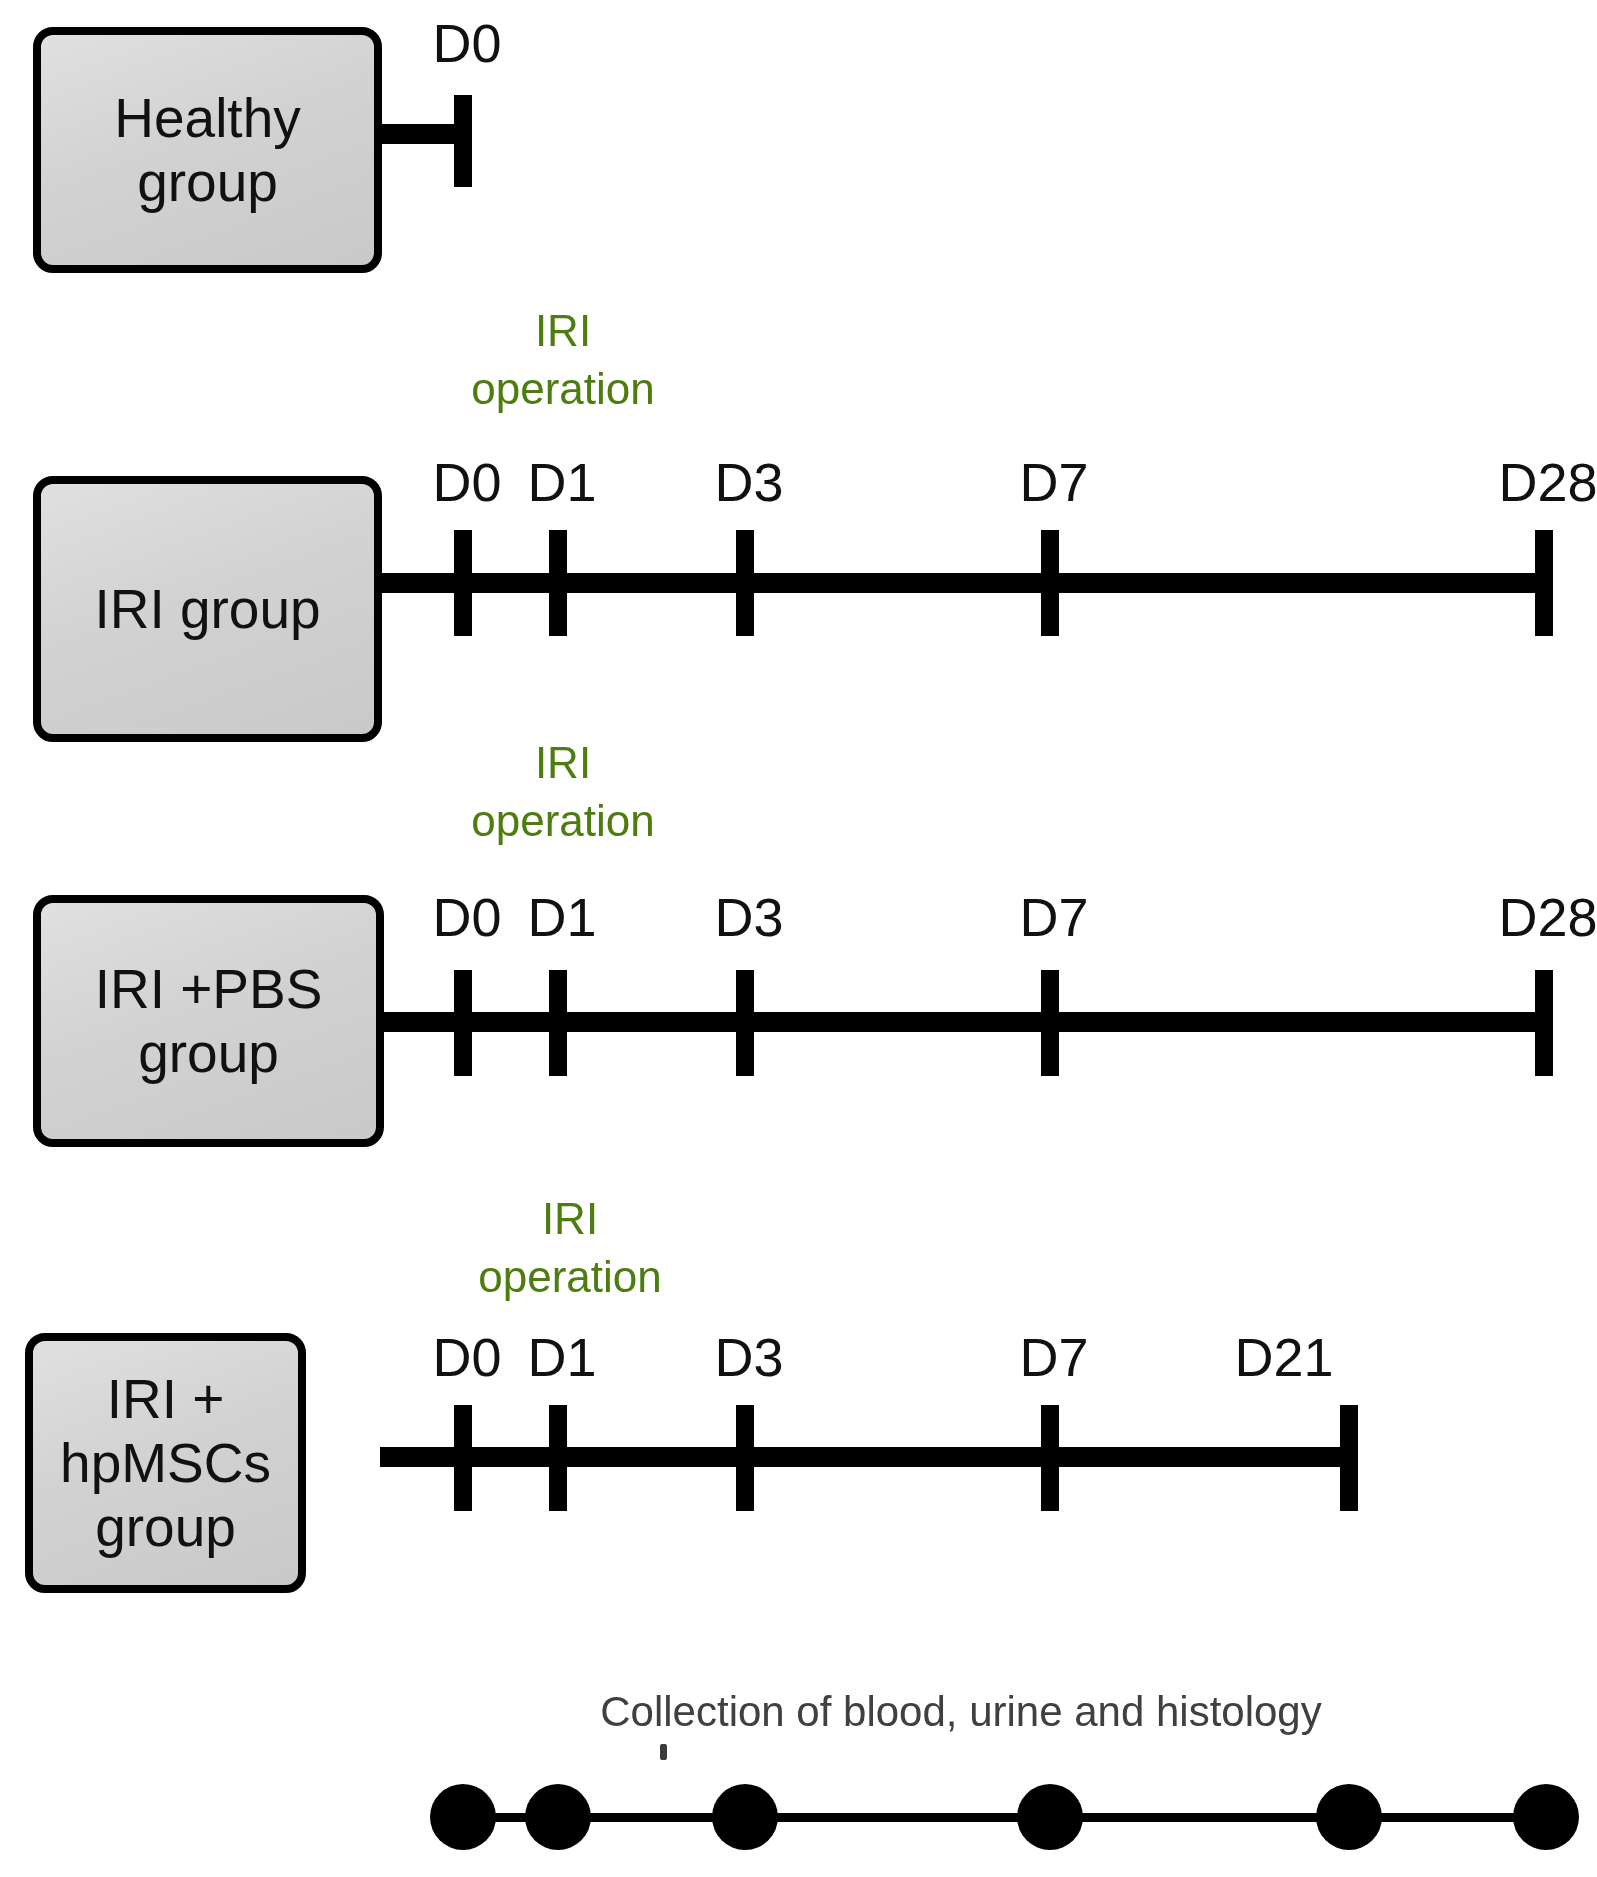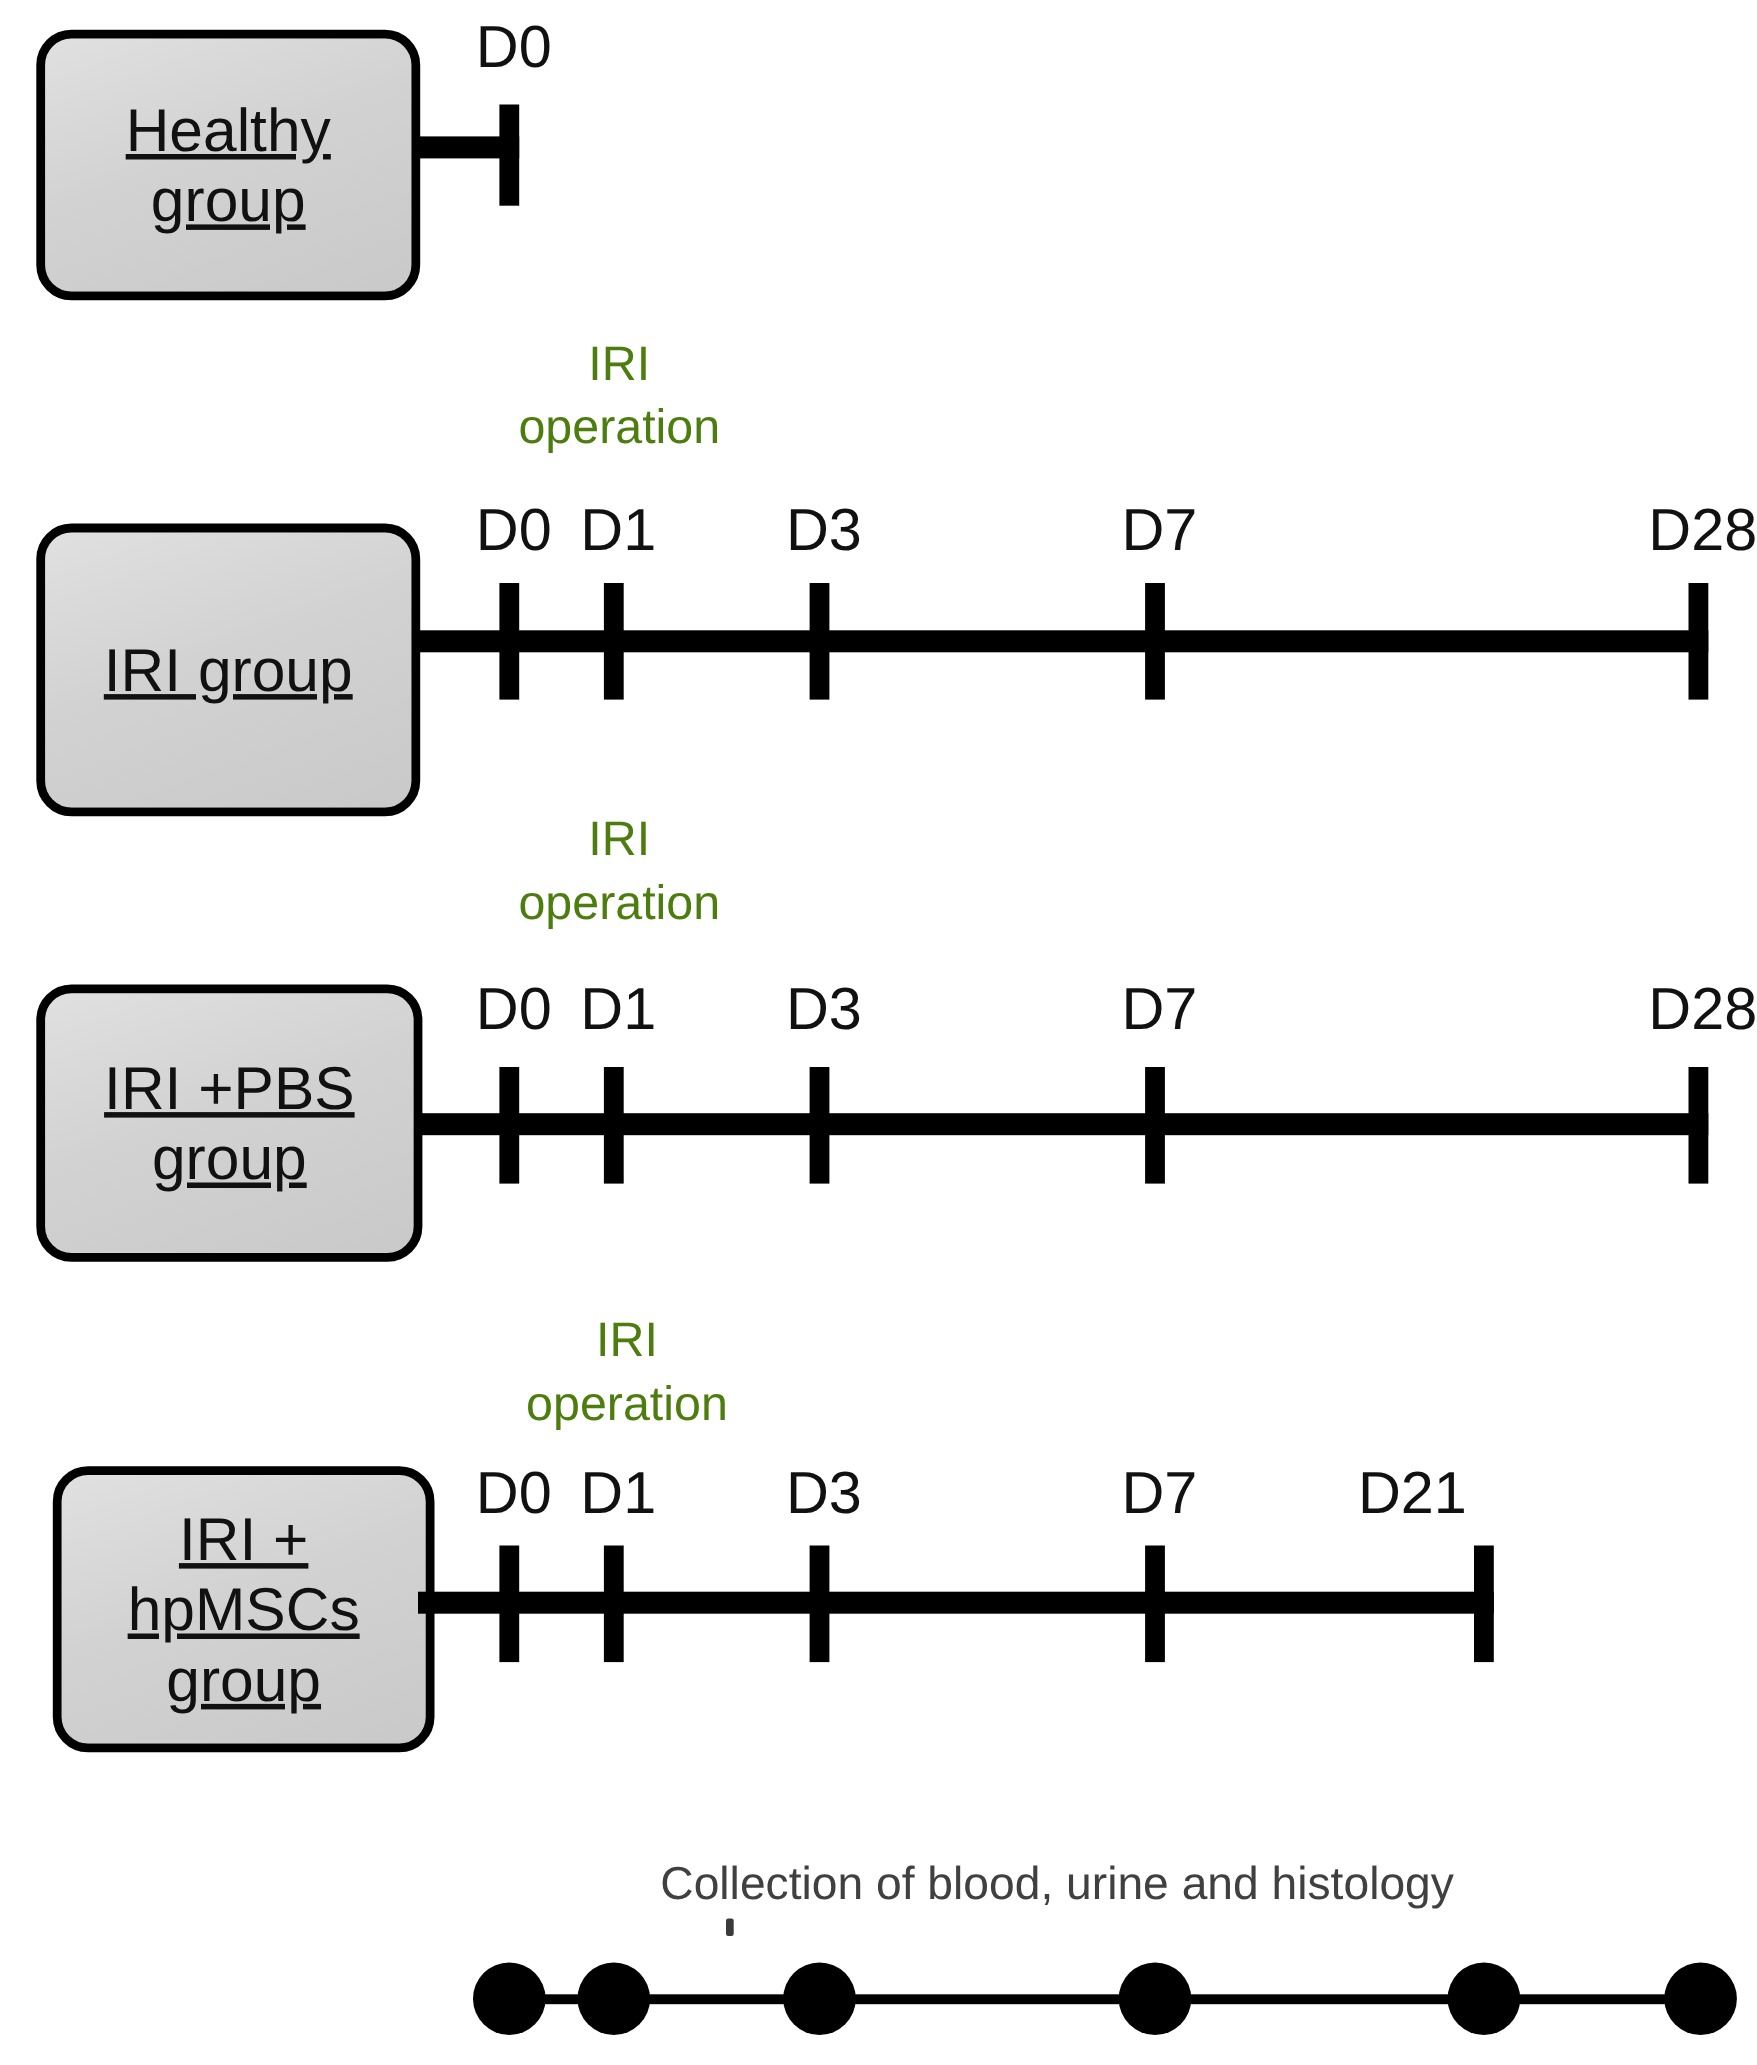--- a/index.html
+++ b/index.html
@@ -9,30 +9,29 @@
     background:#ffffff;
     font-family:"Liberation Sans", sans-serif;
     color:#0a0a0a;
     overflow:hidden;
   }
   .gbox{
     position:absolute;
     box-sizing:border-box;
     background:linear-gradient(160deg,#e0e0e0 0%,#d2d2d2 45%,#c9c9c9 100%);
     border:8px solid #000;
-    border-radius:32px;
+    border-radius:20px;
     display:flex;
     flex-direction:column;
     align-items:center;
     justify-content:center;
     text-align:center;
     font-size:55px;
     line-height:64px;
     color:#111;
-    text-decoration:underline;
   }
   .gbox span{display:block;}
   .oplabel{
     position:absolute;
     transform:translateX(-50%);
     text-align:center;
     font-size:44px;
     line-height:58px;
     color:#4d7c0f;
     white-space:nowrap;
@@ -84,21 +83,21 @@
 
   <div class="gbox" style="left:33px;top:476px;width:349px;height:266px">
     <span>IRI group</span>
   </div>
 
   <div class="gbox" style="left:33px;top:895px;width:351px;height:252px">
     <span>IRI +PBS</span>
     <span>group</span>
   </div>
 
-  <div class="gbox" style="left:48px;top:1333px;width:347px;height:260px">
+  <div class="gbox" style="left:25px;top:1333px;width:281px;height:260px">
     <span>IRI +</span>
     <span>hpMSCs</span>
     <span>group</span>
   </div>
 
   <div class="oplabel" style="left:563px;top:302px">
     <span>IRI</span>
     <span>operation</span>
   </div>
 

